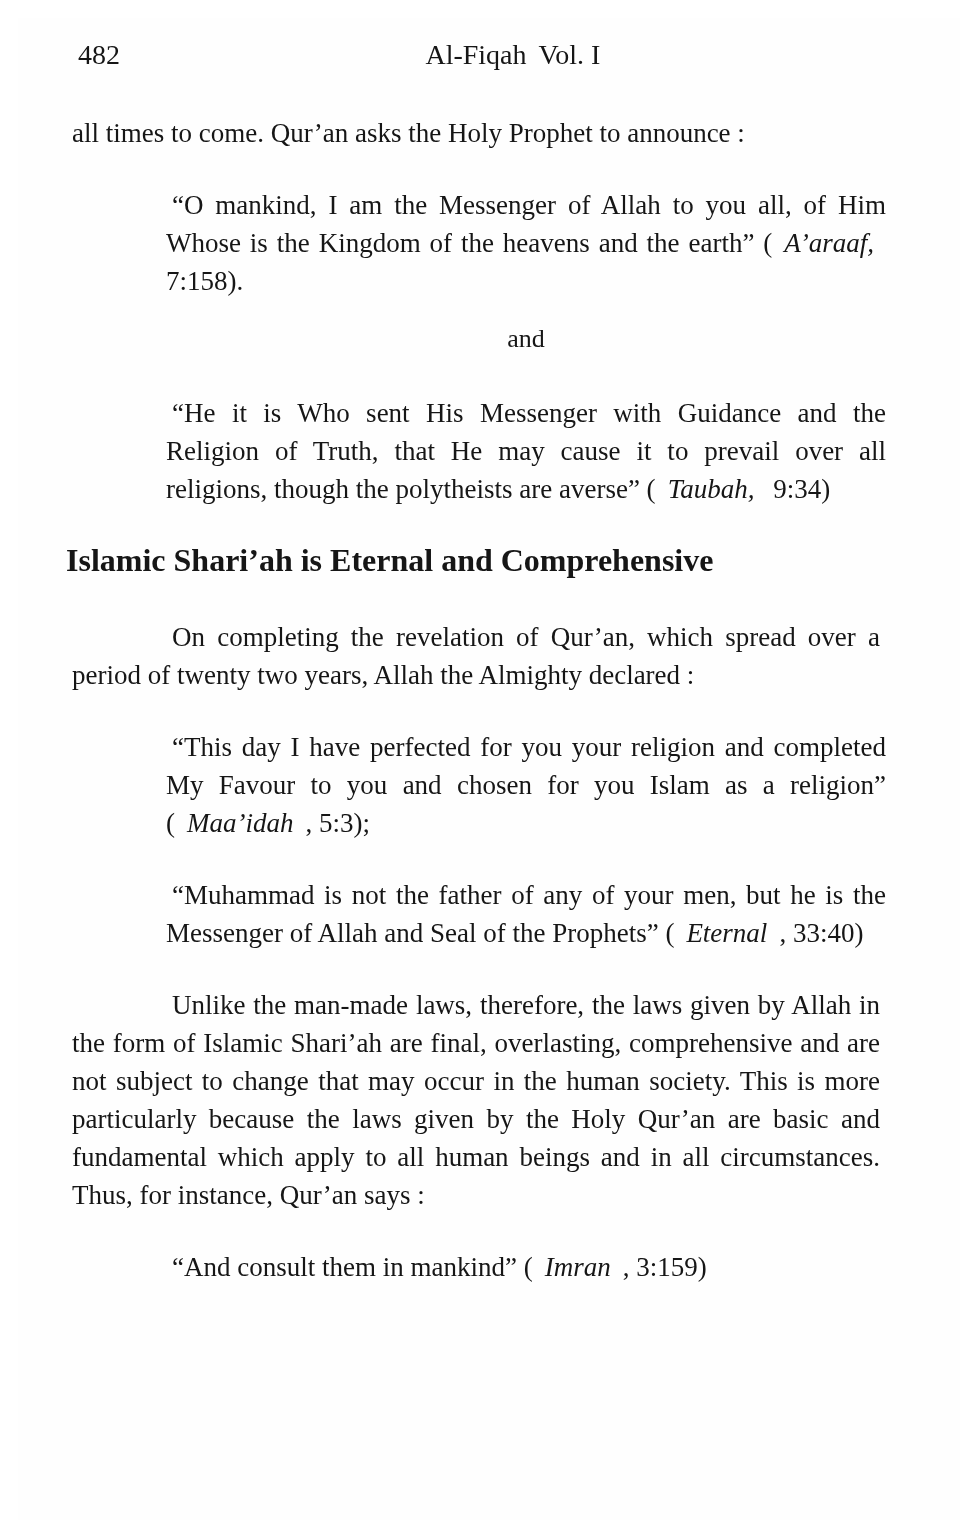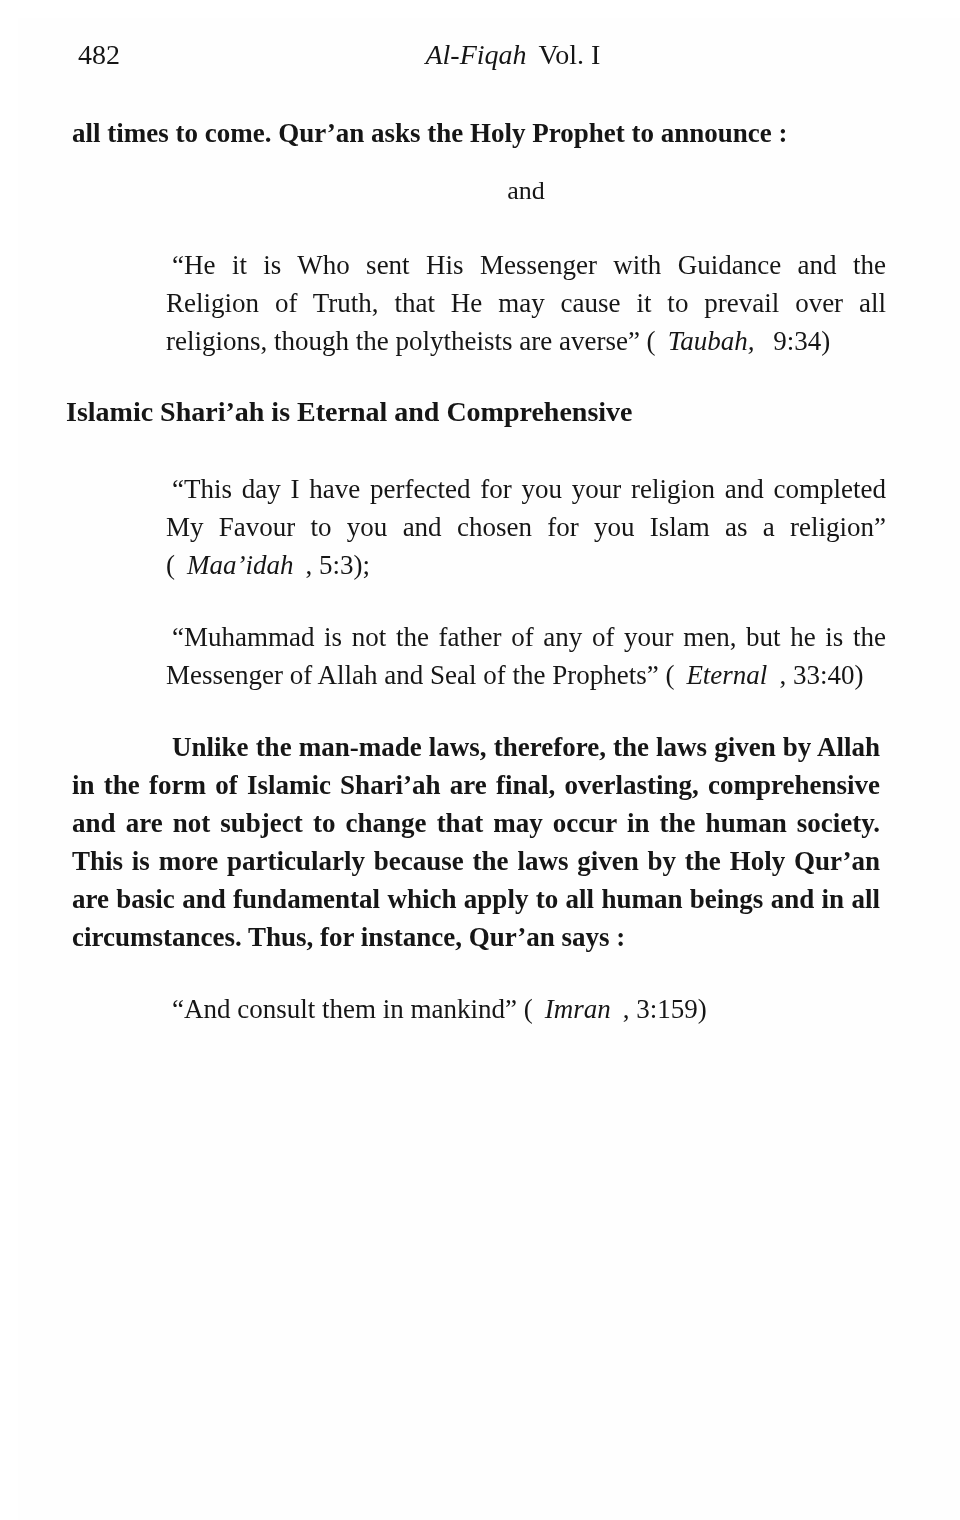--- a/index.html
+++ b/index.html
@@ -21,70 +21,71 @@
   }
   .page-header {
     display: grid;
     grid-template-columns: 1fr auto 1fr;
     align-items: baseline;
     font-size: 28px;
     line-height: 34px;
     margin-bottom: 36px;
   }
   .page-header .num { text-align: left; }
-  .page-header .title { text-align: right; font-style: italic; }
+  .page-header .title { text-align: right; }
   .page-header .vol { text-align: left; }
   p.body-par {
     font-size: 27px;
     line-height: 38px;
     text-align: justify;
     margin-bottom: 34px;
-    font-weight: bold;
   }
   p.indent-first { text-indent: 100px; }
   blockquote.quote {
     font-size: 27px;
     line-height: 38px;
     text-align: justify;
     margin: 0 0 34px 100px;
   }
   .cite { font-style: italic; }
   .connector {
     font-size: 26px;
     line-height: 38px;
     text-align: center;
     margin: -14px 0 36px 100px;
   }
   h2.section-heading {
-    font-size: 28px;
+    font-size: 32px;
     line-height: 36px;
     font-weight: bold;
     margin: 6px 0 40px 0;
   }
 </style>
 </head>
 <body>
 
 <div class="page">
 
   <div class="page-header">
     <span class="num">482</span>
     <span class="title">Al-Fiqah</span>
     <span class="vol">Vol. I</span>
   </div>
 
   <p class="body-par">all times to come. Qur’an asks the Holy Prophet to announce :</p>
 
+  <blockquote class="quote"><span>“O mankind, I am the Messenger of Allah to you all, of Him Whose is the Kingdom of the heavens and the earth” (</span><span class="cite">A’araaf,</span><span> 7:158).</span></blockquote>
 
   <div class="connector">and</div>
 
   <blockquote class="quote"><span>“He it is Who sent His Messenger with Guidance and the Religion of Truth, that He may cause it to prevail over all religions, though the polytheists are averse” (</span><span class="cite">Taubah,</span><span> 9:34)</span></blockquote>
 
   <h2 class="section-heading">Islamic Shari’ah is Eternal and Comprehensive</h2>
 
+  <p class="body-par indent-first">On completing the revelation of Qur’an, which spread over a period of twenty two years, Allah the Almighty declared :</p>
 
   <blockquote class="quote"><span>“This day I have perfected for you your religion and completed My Favour to you and chosen for you Islam as a religion” (</span><span class="cite">Maa’idah</span><span>, 5:3);</span></blockquote>
 
 
   <blockquote class="quote"><span>“Muhammad is not the father of any of your men, but he is the Messenger of Allah and Seal of the Prophets” (</span><span class="cite">Eternal</span><span>, 33:40)</span></blockquote>
 
   <p class="body-par indent-first">Unlike the man-made laws, therefore, the laws given by Allah in the form of Islamic Shari’ah are final, overlasting, comprehensive and are not subject to change that may occur in the human society. This is more particularly because the laws given by the Holy Qur’an are basic and fundamental which apply to all human beings and in all circumstances. Thus, for instance, Qur’an says :</p>
 
   <blockquote class="quote"><span>“And consult them in mankind” (</span><span class="cite">Imran</span><span>, 3:159)</span></blockquote>
 

